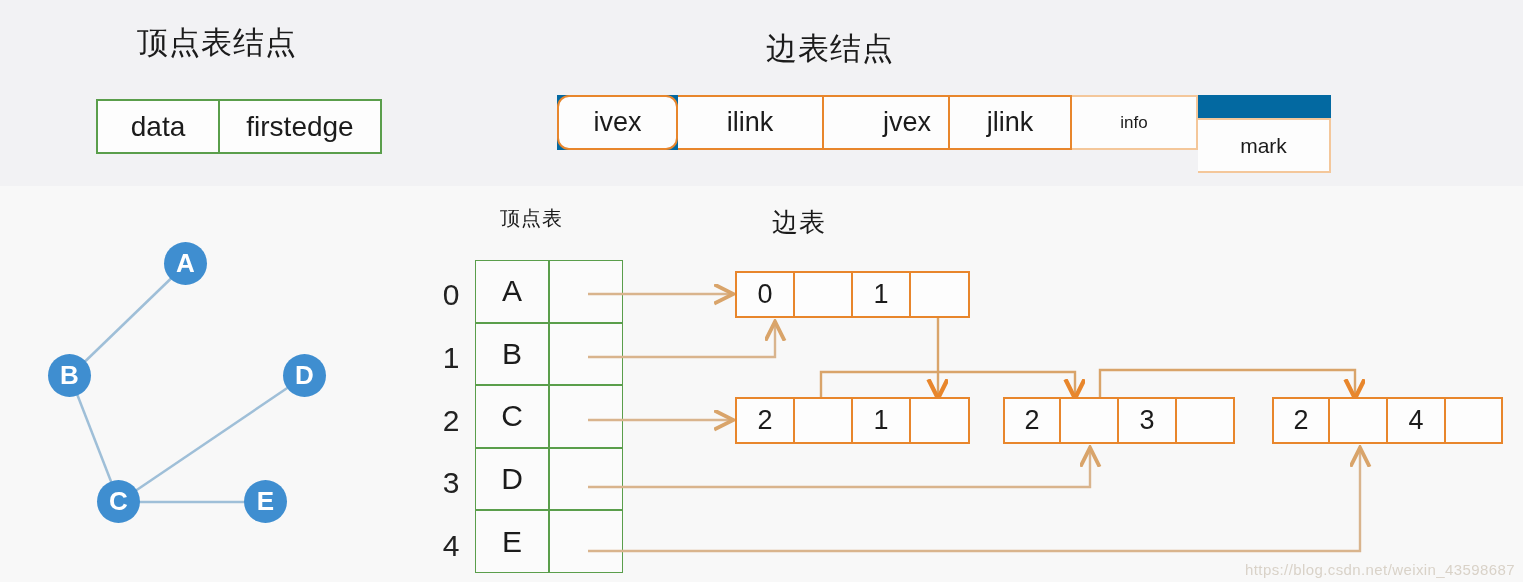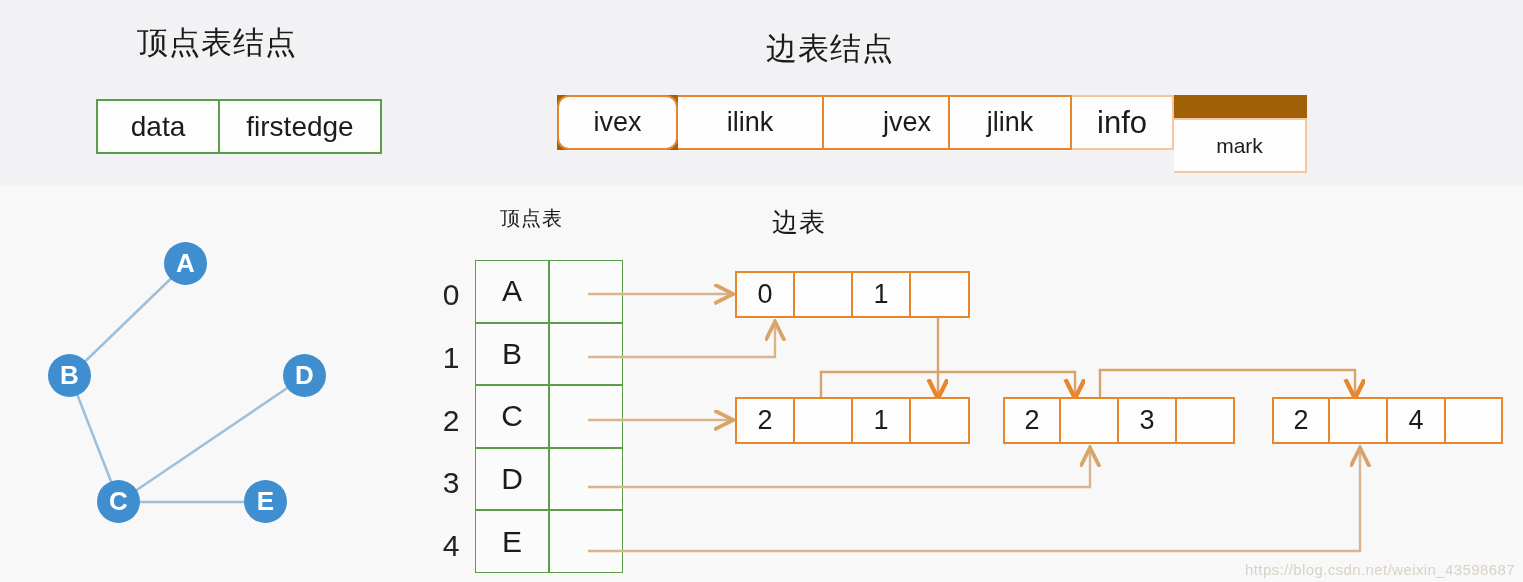--- a/index.html
+++ b/index.html
@@ -9,21 +9,21 @@
     font-family:"Liberation Sans","DejaVu Sans",sans-serif;
     position:relative;overflow:hidden;
   }
   #stage{position:absolute;left:0;top:0;width:1523px;height:582px;}
   .band-top{position:absolute;left:0;top:0;width:1523px;height:186px;background:#f2f2f4;}
   .band-bot{position:absolute;left:0;top:186px;width:1523px;height:396px;background:#f8f8f8;}
 
   .sec-title{position:absolute;color:#1b1b1b;font-size:31px;letter-spacing:1px;white-space:nowrap;}
 
   
-  .nodebox{position:absolute;display:flex;box-sizing:border-box;background:#a16207;}
+  .nodebox{position:absolute;display:flex;box-sizing:border-box;background:#0369a1;}
   .nodebox > .cell{
     box-sizing:border-box;display:flex;align-items:center;justify-content:center;
     background:#fdfdfd;font-size:27px;color:#1b1b1b;
   }
   .green .cell{border:2px solid #5a9e4b;}
   .green .cell + .cell{border-left:2px solid #5a9e4b;}
   .orange .cell{border:2px solid #e8862c;}
   .orange .cell.faded{border-color:#f4c79a;}
 
   
@@ -56,21 +56,21 @@
     <div class="cell" style="width:124px;height:55px;font-size:28px;">data</div>
     <div class="cell" style="width:162px;height:55px;font-size:28px;border-left:none;">firstedge</div>
   </div>
 
   <div class="sec-title" style="left:766px;top:28px;">边表结点</div>
   <div class="nodebox orange" style="left:557px;top:95px;height:55px;">
     <div class="cell" style="width:121px;height:55px;font-size:27px;border-radius:12px;">ivex</div>
     <div class="cell" style="width:146px;height:55px;font-size:27px;border-left:none;">ilink</div>
     <div class="cell" style="width:126px;height:55px;font-size:27px;border-left:none;padding-left:42px;">jvex</div>
     <div class="cell" style="width:122px;height:55px;font-size:27px;border-left:none;">jlink</div>
-    <div class="cell faded" style="width:102px;height:55px;font-size:31px;border-left:none;">info</div>
+    <div class="cell faded" style="width:126px;height:55px;font-size:17px;border-left:none;">info</div>
     <div class="cell faded" style="width:133px;height:55px;font-size:21px;border-left:none;margin-top:23px;">mark</div>
   </div>
 
   <svg class="links">
     <g stroke="#9fbfd8" stroke-width="2.5" fill="none">
       <line x1="186" y1="264" x2="70" y2="376"></line>
       <line x1="70" y1="376" x2="119" y2="502"></line>
       <line x1="119" y1="502" x2="305" y2="376"></line>
       <line x1="119" y1="502" x2="266" y2="502"></line>
     </g>

